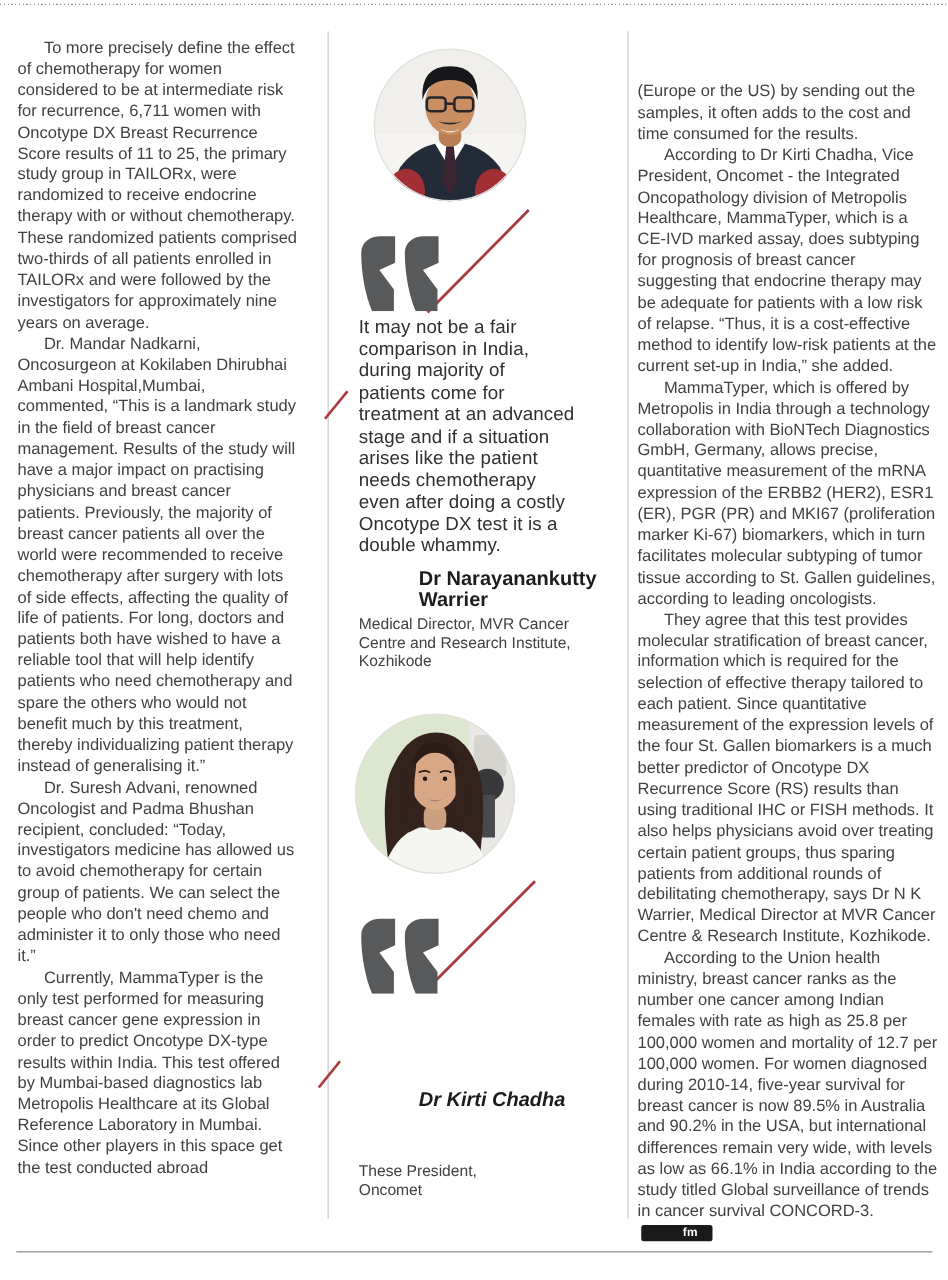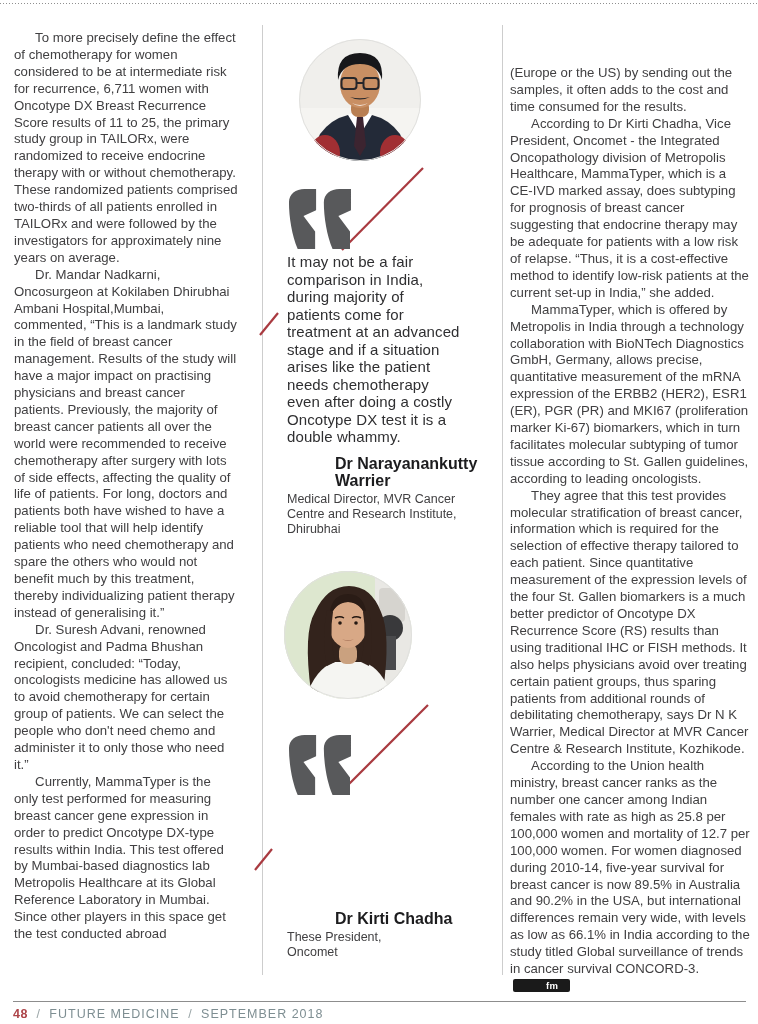--- a/index.html
+++ b/index.html
@@ -50,21 +50,21 @@
   }
   .pquote1{top:253px;}
   .pquote2{top:797px;}
   .pname{
     position:absolute;left:24px;width:200px;
     color:#1c1c1e;font-size:16px;line-height:16.5px;font-weight:bold;
     white-space:pre-line;
     margin-left:48px;
   }
   .pname1{top:456px;}
-  .pname2{top:911px;}
+  .pname2{top:873px;font-style:italic;}
   .ptitle{
     position:absolute;left:24px;width:195px;
     color:#414042;font-size:12.5px;line-height:15.2px;
     white-space:pre-line;
   }
   .ptitle1{top:492px;}
   .ptitle2{top:930px;}
   
   .fm-mark{
     display:inline-block;
@@ -85,21 +85,21 @@
 </head>
 <body>
 
 <div class="page">
 
   <div class="top-rule"></div>
 
   <div class="bodycol col1">
       <p class="indent">To more precisely define the effect of chemotherapy for women considered to be at intermediate risk for recurrence, 6,711 women with Oncotype DX Breast Recurrence Score results of 11 to 25, the primary study group in TAILORx, were randomized to receive endocrine therapy with or without chemotherapy. These randomized patients comprised two-thirds of all patients enrolled in TAILORx and were followed by the investigators for approximately nine years on average.</p>
       <p class="indent">Dr. Mandar Nadkarni, Oncosurgeon at Kokilaben Dhirubhai Ambani Hospital,Mumbai, commented, “This is a landmark study in the field of breast cancer management. Results of the study will have a major impact on practising physicians and breast cancer patients. Previously, the majority of breast cancer patients all over the world were recommended to receive chemotherapy after surgery with lots of side effects, affecting the quality of life of patients. For long, doctors and patients both have wished to have a reliable tool that will help identify patients who need chemotherapy and spare the others who would not benefit much by this treatment, thereby individualizing patient therapy instead of generalising it.”</p>
-      <p class="indent">Dr. Suresh Advani, renowned Oncologist and Padma Bhushan recipient, concluded: “Today, oncologists medicine has allowed us to avoid chemotherapy for certain group of patients. We can select the people who don't need chemo and administer it to only those who need it.”</p>
+      <p class="indent">Dr. Suresh Advani, renowned Oncologist and Padma Bhushan recipient, concluded: “Today, investigators medicine has allowed us to avoid chemotherapy for certain group of patients. We can select the people who don't need chemo and administer it to only those who need it.”</p>
       <p class="indent">Currently, MammaTyper is the only test performed for measuring breast cancer gene expression in order to predict Oncotype DX-type results within India. This test offered by Mumbai-based diagnostics lab  Metropolis Healthcare at its Global Reference Laboratory in Mumbai.  Since other players in this space get the test conducted abroad</p>
     </div>
 
   <div class="vdivider vd1"></div>
   <div class="vdivider vd2"></div>
 
   <div class="col2">
 
     <div class="portrait photo1">
       <svg width="124" height="124" viewBox="0 0 124 124">
@@ -149,21 +149,21 @@
 stage and if a situation
 arises like the patient
 needs chemotherapy
 even after doing a costly
 Oncotype DX test it is a
 double whammy.</div>
     <div class="pname pname1">Dr Narayanankutty
 Warrier</div>
     <div class="ptitle ptitle1">Medical Director, MVR Cancer
 Centre and Research Institute,
-Dhirubhai</div>
+Kozhikode</div>
 
     <div class="portrait photo2">
       <svg width="130" height="130" viewBox="0 0 130 130">
         <defs>
             <clipPath id="cp2">
               <circle cx="65" cy="65" r="64"></circle>
             </clipPath>
           </defs>
         <circle cx="65" cy="65" r="64" fill="#dde7cf"></circle>
         <g clip-path="url(#cp2)">
@@ -209,21 +209,14 @@
     <div>
         <p>(Europe or the US) by sending out the samples, it often adds to the cost and time consumed for the results.</p>
         <p class="indent">According to Dr Kirti Chadha, Vice President, Oncomet - the Integrated Oncopathology division of Metropolis Healthcare, MammaTyper, which is a CE-IVD marked assay, does subtyping for prognosis of breast cancer suggesting that endocrine therapy may be adequate for patients with a low risk of relapse. “Thus, it is a cost-effective method to identify low-risk patients at the current set-up in India,” she added.</p>
         <p class="indent">MammaTyper, which is offered by Metropolis in India through a technology collaboration with BioNTech Diagnostics GmbH, Germany,  allows precise, quantitative measurement of the mRNA expression of the ERBB2 (HER2), ESR1 (ER), PGR (PR) and MKI67 (proliferation marker Ki-67) biomarkers, which in turn facilitates molecular subtyping of tumor tissue according to St. Gallen guidelines, according to leading oncologists.</p>
         <p class="indent">They agree that this test provides molecular stratification of breast cancer, information which is required for the selection of effective therapy tailored to each patient. Since quantitative measurement of the expression levels of the four St. Gallen biomarkers is a much better predictor of Oncotype DX Recurrence Score (RS) results than using traditional IHC or FISH methods. It  also helps physicians avoid over treating certain patient groups, thus sparing patients from additional rounds of debilitating chemotherapy, says Dr N K Warrier, Medical Director at MVR Cancer Centre &amp; Research Institute, Kozhikode.</p>
       </div>
     <p class="indent"><span>According to the Union health ministry, breast cancer ranks as the number one cancer among Indian females with rate as high as 25.8 per 100,000 women and mortality of 12.7 per 100,000 women. For women diagnosed during 2010-14, five-year survival for breast cancer is now 89.5% in Australia and 90.2% in the USA, but international differences remain very wide, with levels as low as 66.1% in India according to the study titled Global surveillance of trends in cancer survival CONCORD-3.</span><span class="fm-mark">fm</span></p>
   </div>
 
   <div class="footer-rule"></div>
-  <div class="footer">
-    <span class="pg">48</span>
-    <span class="sep">/</span>
-    <span class="pub">FUTURE MEDICINE</span>
-    <span class="sep">/</span>
-    <span class="issue">SEPTEMBER 2018</span>
-  </div>
 
 </div>
 
 </body></html>

